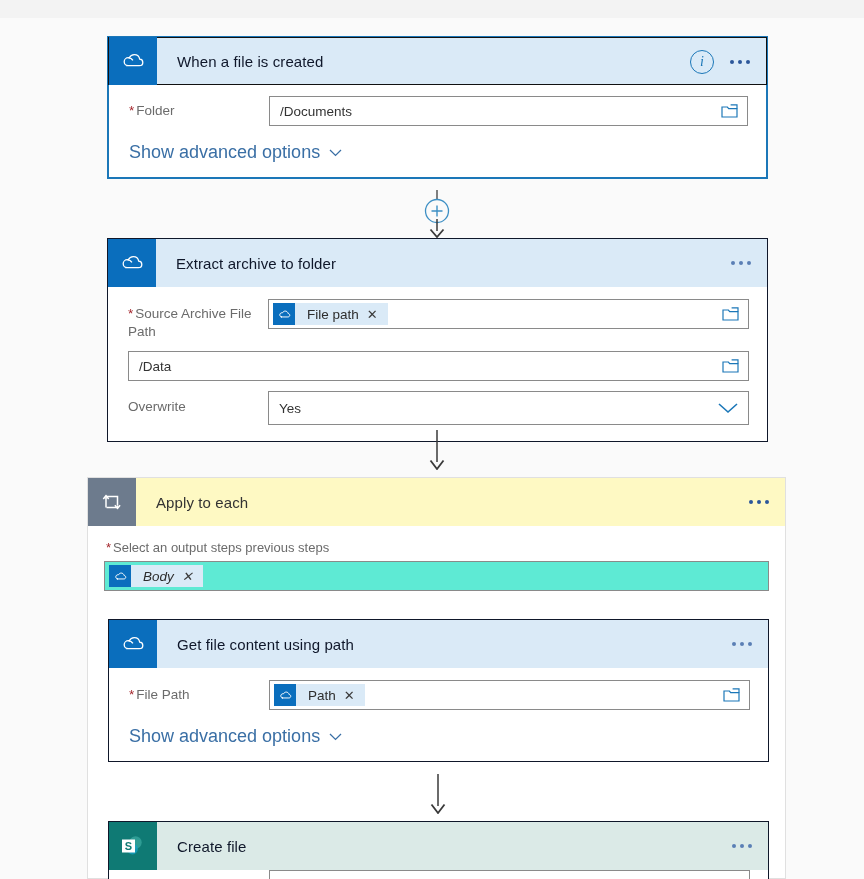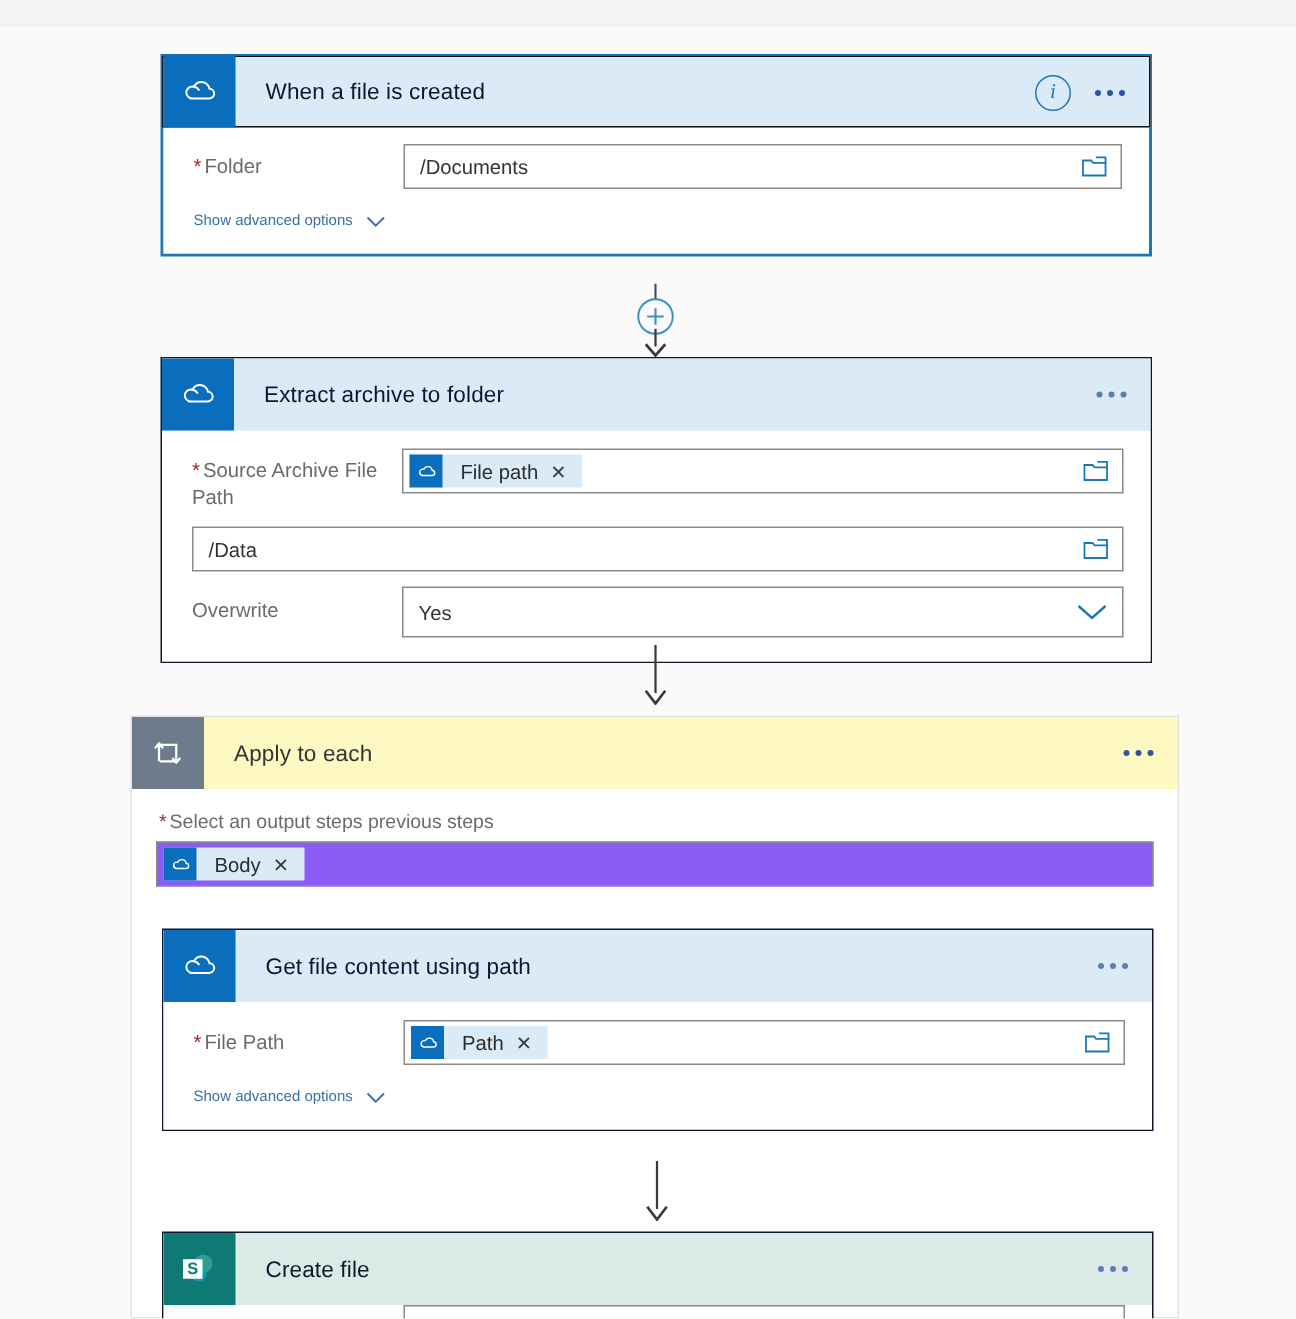--- a/index.html
+++ b/index.html
@@ -169,21 +169,21 @@
     padding-right: 10px;
     cursor: pointer;
     line-height: 1;
   }
 
   .adv-link {
     display: inline-flex;
     align-items: center;
     gap: 9px;
     color: #3a6fa5;
-    font-size: 10px;
+    font-size: 18px;
     cursor: pointer;
     margin-top: 6px;
   }
 
   
   .loop-box {
     position: absolute;
     background: #ffffff;
     border: 1px solid #e0e0e0;
     box-sizing: border-box;
@@ -193,22 +193,23 @@
     color: #6b6b6b;
     margin: 14px 0 6px 18px;
   }
   .loop-input {
     margin: 0 16px 0 16px;
     border: 1px solid #8a8a8a;
     height: 30px;
     display: flex;
     align-items: center;
     padding-left: 4px;
-    background: #8b5cf6;
+    background: #5eead4;
     box-sizing: border-box;
+    font-style: italic;
   }
 
   
   .conn { position: absolute; }
   .plus-btn { cursor: pointer; }
 </style>
 </head>
 <body>
 
 <div id="canvas">

